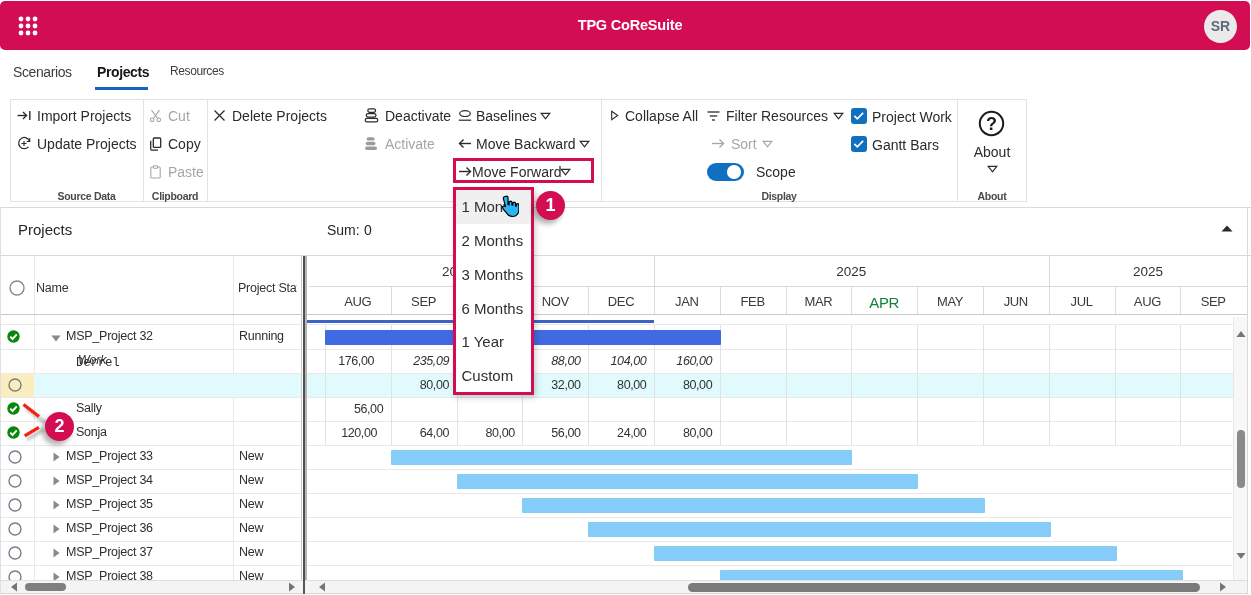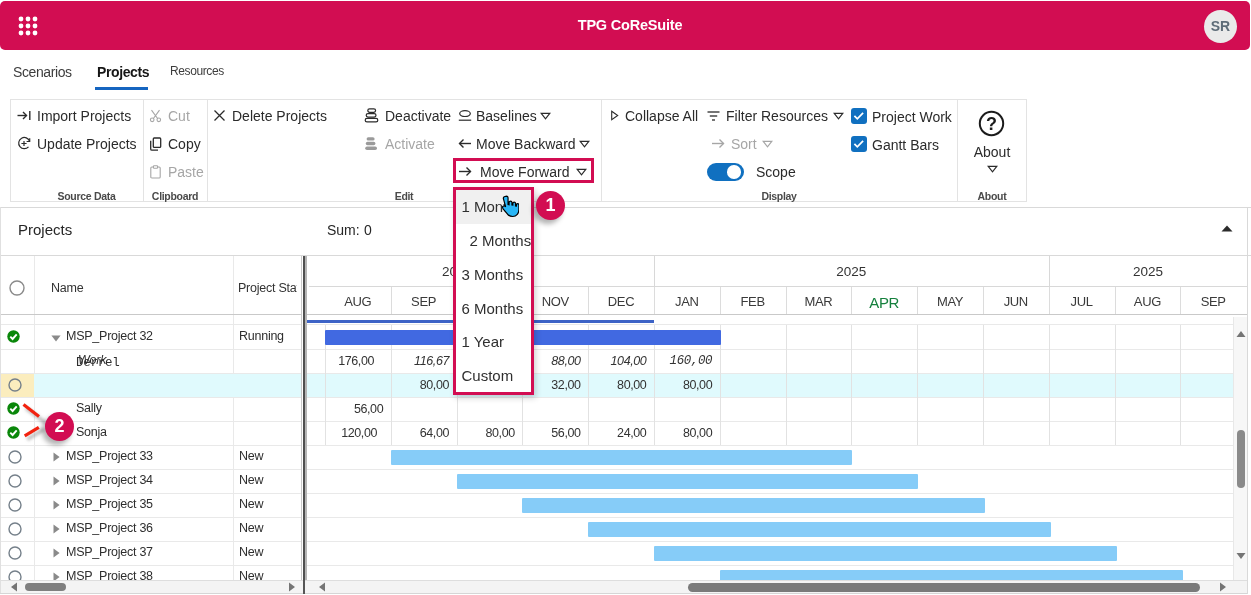--- a/index.html
+++ b/index.html
@@ -33,21 +33,20 @@
 <div class="abs txt" style="left:97px;top:64px;font-size:14px;letter-spacing:-0.4px;color:#161616;font-weight:bold">Projects</div>
 <div class="abs txt" style="left:170px;top:64px;font-size:12px;letter-spacing:-0.4px;color:#3D3D3D">Resources</div>
 <div class="abs" style="left:95px;top:87px;width:53px;height:3px;background:#1565C0"></div>
 <div class="abs" style="left:10px;top:99px;width:1017px;height:103px;border:1px solid #E3E3E3;background:#fff"></div>
 <div class="abs" style="left:143px;top:99px;width:1px;height:103px;background:#E3E3E3"></div>
 <div class="abs" style="left:207px;top:99px;width:1px;height:103px;background:#E3E3E3"></div>
 <div class="abs" style="left:601px;top:99px;width:1px;height:103px;background:#E3E3E3"></div>
 <div class="abs" style="left:957px;top:99px;width:1px;height:103px;background:#E3E3E3"></div>
 <div class="abs txt" style="left:20px;top:190px;width:133px;text-align:center;font-size:10.5px;letter-spacing:-0.3px;font-weight:bold;color:#4A4A4A">Source Data</div>
 <div class="abs txt" style="left:143px;top:190px;width:64px;text-align:center;font-size:10.5px;letter-spacing:-0.3px;font-weight:bold;color:#4A4A4A">Clipboard</div>
-<div class="abs txt" style="left:207px;top:190px;width:394px;text-align:center;font-size:10.5px;letter-spacing:-0.3px;font-weight:bold;color:#4A4A4A">Edit</div>
 <div class="abs txt" style="left:601px;top:190px;width:356px;text-align:center;font-size:10.5px;letter-spacing:-0.3px;font-weight:bold;color:#4A4A4A">Display</div>
 <div class="abs txt" style="left:957px;top:190px;width:70px;text-align:center;font-size:10.5px;letter-spacing:-0.3px;font-weight:bold;color:#4A4A4A">About</div>
 <div class="rl" style="left:17px;top:104.5px;color:#2B2B2B">
       <svg width="14" height="15" viewBox="0 0 14 15">
         <g stroke="#2B2B2B" stroke-width="1.4" fill="none">
           <path d="M0.5 7.5 H9.5"></path>
           <path d="M6 4 L9.5 7.5 L6 11"></path>
           <path d="M12.8 3 V12"></path>
         </g>
       </svg>
@@ -134,21 +133,21 @@
         <g stroke="#2B2B2B" stroke-width="1.4" fill="none">
           <path d="M13 6.5 H1.5"></path>
           <path d="M5.5 2.5 L1.5 6.5 L5.5 10.5"></path>
         </g>
       </svg>
       <span>Move Backward</span>
       <svg width="11" height="8" viewBox="0 0 11 8" style="margin-left:-1px">
         <path d="M1.2 1.4 H9.8 L5.5 6.8 Z" stroke="#2B2B2B" stroke-width="1.2" fill="none"></path>
       </svg>
     </div>
-<div class="rl" style="left:458px;top:160.5px;gap:8px;color:#2B2B2B">
+<div class="rl" style="left:458px;top:160.5px;gap:0;color:#2B2B2B">
       <svg width="14" height="13" viewBox="0 0 14 13">
         <g stroke="#2B2B2B" stroke-width="1.4" fill="none">
           <path d="M1 6.5 H12.5"></path>
           <path d="M8.5 2.5 L12.5 6.5 L8.5 10.5"></path>
         </g>
       </svg>
       <span>Move Forward</span>
       <svg width="11" height="8" viewBox="0 0 11 8" style="margin-left:-1px">
         <path d="M1.2 1.4 H9.8 L5.5 6.8 Z" stroke="#2B2B2B" stroke-width="1.2" fill="none"></path>
       </svg>
@@ -219,21 +218,21 @@
       <svg width="12" height="7" viewBox="0 0 12 7">
         <path d="M6 0.5 L11.5 6.5 H0.5 Z" fill="#2b2b2b"></path>
       </svg>
     </div>
 <div class="abs" style="left:0;top:255px;width:1251px;height:1px;background:#D9D9D9"></div>
 <div class="abs" style="left:8.5px;top:280px;">
       <svg width="16" height="16" viewBox="0 0 16 16">
         <circle cx="8" cy="8" r="7" stroke="#8a8a8a" stroke-width="1.4" fill="none"></circle>
       </svg>
     </div>
-<div class="cell" style="left:51px;top:281px;color:#333">Name</div>
+<div class="cell" style="left:36px;top:281px;color:#333">Name</div>
 <div class="cell" style="left:238px;top:281px;color:#333;width:59px;overflow:hidden">Project Status</div>
 <div class="abs" style="left:34px;top:256px;width:1px;height:324px;background:#E9E9E9"></div>
 <div class="abs" style="left:233px;top:256px;width:1px;height:324px;background:#E9E9E9"></div>
 <div class="abs" style="left:653.9px;top:256px;width:1px;height:58px;background:#D8D8D8"></div>
 <div class="abs" style="left:1048.7px;top:256px;width:1px;height:58px;background:#D8D8D8"></div>
 <div class="abs txt" style="left:442px;top:264px;font-size:13.5px;color:#333">2024</div>
 <div class="abs txt" style="left:836.3px;top:264px;font-size:13.5px;color:#333">2025</div>
 <div class="abs txt" style="left:1133px;top:264px;font-size:13.5px;color:#333">2025</div>
 <div class="abs" style="left:308.5px;top:286px;width:938.5px;height:1px;background:#D8D8D8"></div>
 <div class="abs txt" style="left:324.9px;top:294px;width:65.80px;text-align:center;font-size:13px;letter-spacing:-0.35px;color:#3a3a3a">AUG</div>
@@ -400,24 +399,24 @@
 <div class="cell" style="left:66px;top:569.0px;">MSP_Project 38</div>
 <div class="cell" style="left:239px;top:569.0px;">New</div>
 <div class="abs" style="left:324.9px;top:330.0px;width:395.9px;height:15px;background:#4169E1;border-radius:1px"></div>
 <div class="abs" style="left:390.7px;top:450.0px;width:461.8px;height:15px;background:#86CCF8;border-radius:1px"></div>
 <div class="abs" style="left:456.5px;top:474.0px;width:461.8px;height:15px;background:#86CCF8;border-radius:1px"></div>
 <div class="abs" style="left:522.3px;top:498.0px;width:462.5px;height:15px;background:#86CCF8;border-radius:1px"></div>
 <div class="abs" style="left:588.1px;top:522.0px;width:462.9px;height:15px;background:#86CCF8;border-radius:1px"></div>
 <div class="abs" style="left:653.9px;top:546.0px;width:463.1px;height:15px;background:#86CCF8;border-radius:1px"></div>
 <div class="abs" style="left:719.7px;top:570.0px;width:463.3px;height:15px;background:#86CCF8;border-radius:1px"></div>
 <div class="num" style="left:312px;top:353.5px;">176,00</div>
-<div class="num" style="left:387.0px;top:353.5px;font-style:italic;">116,67</div>
+<div class="num" style="left:387.0px;top:353.5px;font-style:italic;">235,09</div>
 <div class="num" style="left:518.6px;top:353.5px;font-style:italic;">88,00</div>
 <div class="num" style="left:584.4px;top:353.5px;font-style:italic;">104,00</div>
-<div class="num" style="left:650.2px;top:353.5px;font-style:italic;font-family:Liberation Mono, monospace;">160,00</div>
+<div class="num" style="left:650.2px;top:353.5px;font-style:italic;">160,00</div>
 <div class="num" style="left:387.0px;top:377.5px;">80,00</div>
 <div class="num" style="left:518.6px;top:377.5px;">32,00</div>
 <div class="num" style="left:584.4px;top:377.5px;">80,00</div>
 <div class="num" style="left:650.2px;top:377.5px;">80,00</div>
 <div class="num" style="left:321.2px;top:401.5px;">56,00</div>
 <div class="num" style="left:315px;top:425.5px;">120,00</div>
 <div class="num" style="left:387.0px;top:425.5px;">64,00</div>
 <div class="num" style="left:452.8px;top:425.5px;">80,00</div>
 <div class="num" style="left:518.6px;top:425.5px;">56,00</div>
 <div class="num" style="left:584.4px;top:425.5px;">24,00</div>
@@ -457,21 +456,21 @@
 <div class="abs" style="left:1236px;top:552px">
       <svg width="10" height="8" viewBox="0 0 10 8">
         <path d="M5 7 L0.5 1 H9.5 Z" fill="#757575"></path>
       </svg>
     </div>
 <div class="abs" style="left:1247px;top:207px;width:1px;height:387px;background:#D9D9D9"></div>
 <div class="abs" style="left:0;top:207px;width:1px;height:386px;background:#E0E0E0"></div>
 <div class="abs" style="left:452.5px;top:157.5px;width:141.5px;height:25.5px;border:3.5px solid #D20D52"></div>
 <div class="abs" style="left:452.5px;top:187px;width:81px;height:208px;background:#fff;border:3px solid #D20D52;box-shadow:2px 3px 6px rgba(0,0,0,0.18)"></div>
 <div class="abs txt" style="left:455.5px;top:190.0px;width:75px;height:33.5px;background:#F0F0F0;font-size:15px;color:#2f2f2f;display:flex;align-items:center;padding-left:6px">1 Month</div>
-<div class="abs txt" style="left:455.5px;top:223.8px;width:75px;height:33.5px;font-size:15px;color:#2f2f2f;display:flex;align-items:center;padding-left:14px">2 Months</div>
+<div class="abs txt" style="left:455.5px;top:223.8px;width:75px;height:33.5px;font-size:15px;color:#2f2f2f;display:flex;align-items:center;padding-left:6px">2 Months</div>
 <div class="abs txt" style="left:455.5px;top:257.6px;width:75px;height:33.5px;font-size:15px;color:#2f2f2f;display:flex;align-items:center;padding-left:6px">3 Months</div>
 <div class="abs txt" style="left:455.5px;top:291.4px;width:75px;height:33.5px;font-size:15px;color:#2f2f2f;display:flex;align-items:center;padding-left:6px">6 Months</div>
 <div class="abs txt" style="left:455.5px;top:325.2px;width:75px;height:33.5px;font-size:15px;color:#2f2f2f;display:flex;align-items:center;padding-left:6px">1 Year</div>
 <div class="abs txt" style="left:455.5px;top:359.0px;width:75px;height:33.5px;font-size:15px;color:#2f2f2f;display:flex;align-items:center;padding-left:6px">Custom</div>
 <div class="abs" style="left:500px;top:195px">
       <svg width="19" height="25" viewBox="0 0 19 25">
 <path d="M6.3 1.1 c1 0 1.75 0.8 1.75 1.75 V9.6 l1 0.15 V7.6 c0-0.8 0.65-1.45 1.45-1.45 0.8 0 1.45 0.65 1.45 1.45 v2.3 l0.9 0.12 V8.5 c0-0.75 0.6-1.35 1.35-1.35 0.75 0 1.35 0.6 1.35 1.35 v2.4 l0.85 0.12 v-1.2 c0-0.7 0.55-1.25 1.25-1.25 0.7 0 1.25 0.55 1.25 1.25 V14.6 c0 3.6-2.2 6.9-6.2 6.9 -3 0-4.4-1.1-5.6-2.9 L3.3 14.1 c-0.6-0.95-1.15-2.1-0.3-2.85 0.85-0.8 1.95-0.3 2.65 0.6 l-2.2-8 c-0.3-1.05 0.35-2.1 1.35-2.4 0.25-0.08 0.5-0.12 0.75-0.12 z" fill="#29B6F6" stroke="#000" stroke-width="1.2"></path>
       </svg>
     </div>
 <div class="abs" style="left:536px;top:190.5px;width:29px;height:29px;border-radius:50%;background:#D20D52;box-shadow:-3px 4px 5px rgba(0,0,0,0.3);color:#fff;font-size:18px;font-weight:600;text-align:center;line-height:29px">1</div>

